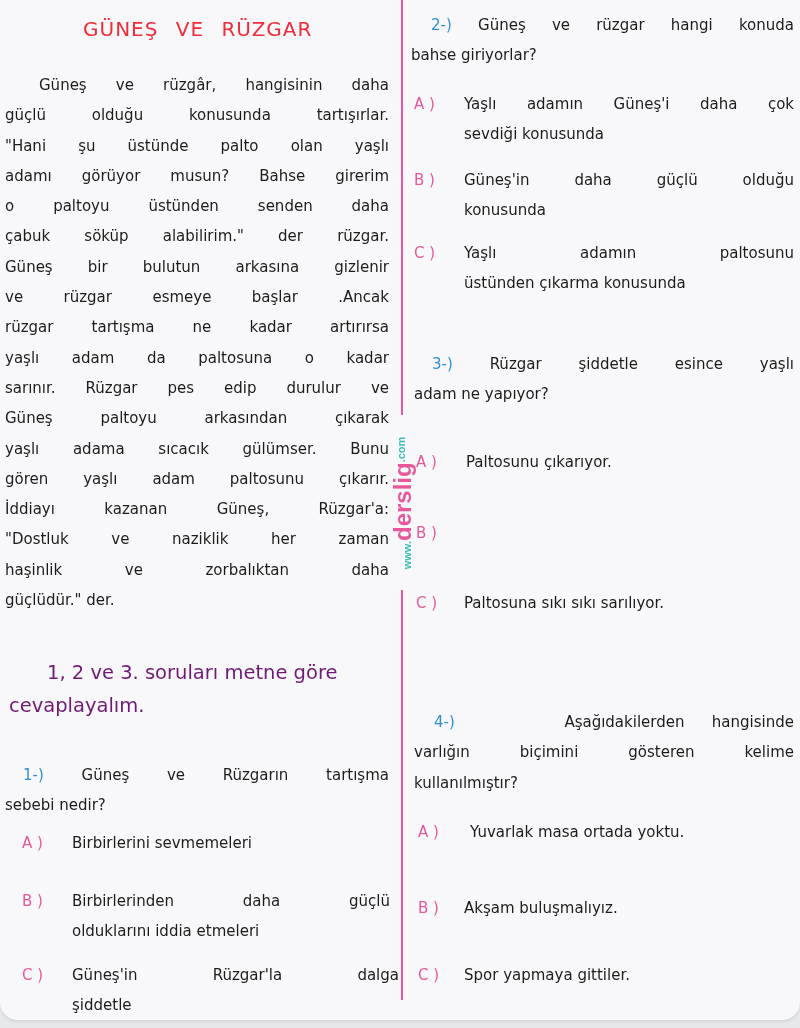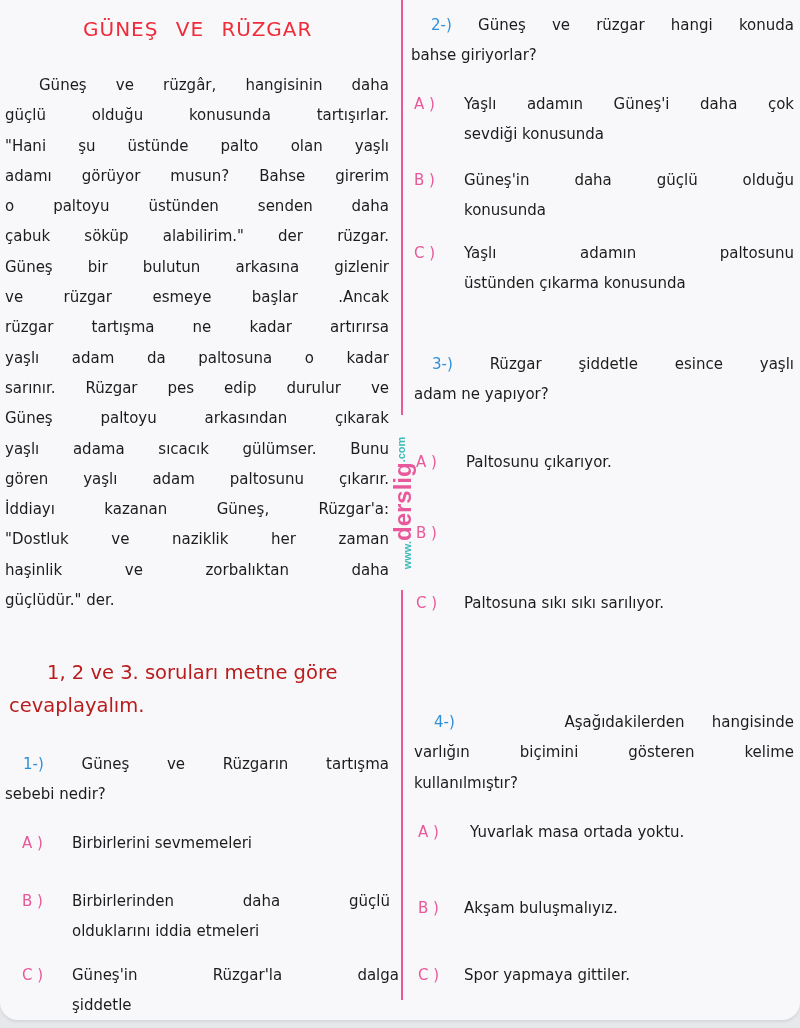--- a/index.html
+++ b/index.html
@@ -47,21 +47,21 @@
     .text {
       font-size: 15px; line-height: 30.3px;
     }
     .story {
       left: 5px; top: 70px; width: 384px; text-align: justify;
     }
     .story-line { display: block; text-align: justify; text-align-last: justify; height: 30.3px; white-space: nowrap; }
     .story-line.last { text-align-last: left; }
     .story-line.indent { padding-left: 34px; }
 
-    .instr { color: #b91c1c; font-size: 19.5px; line-height: 33px; }
+    .instr { color: #701a75; font-size: 19.5px; line-height: 33px; }
     .qnum { color: #2e8fd6; }
     .opt-letter { color: #e8589a; display: inline-block; width: 50px; }
 
     .qtext { text-align: justify; }
     .jline { display: block; white-space: nowrap; text-align: justify; text-align-last: justify; }
     .jline.left { text-align-last: left; }
 
     .opt { position: absolute; }
     .opt-row { display: flex; }
     .opt-body { flex: 1; }
@@ -99,21 +99,21 @@
     <span class="story-line">İddiayı kazanan Güneş, Rüzgar'a:</span>
     <span class="story-line">"Dostluk ve naziklik her zaman</span>
     <span class="story-line">haşinlik ve zorbalıktan daha</span>
     <span class="story-line last">güçlüdür." der.</span>
   </div>
 
   <div class="abs instr" style="left:47px; top:656px;">1, 2 ve 3. soruları metne göre</div>
   <div class="abs instr" style="left:9px; top:689px;">cevaplayalım.</div>
 
   <div class="abs text qtext" style="left:5px; top:749px; width:384px;">
-    <span class="jline" style="padding-left:18px;"><span class="qnum">1-)</span> <span>Güneş ve Rüzgarın tartışma</span></span>
+    <span class="jline" style="padding-left:18px;margin-top:11px;"><span class="qnum">1-)</span> <span>Güneş ve Rüzgarın tartışma</span></span>
     <span class="jline left">sebebi nedir?</span>
   </div>
 
   <div class="opt text" style="left:22px; top:828px; width:368px;">
     <div class="opt-row">
         <span class="opt-letter">A )</span>
         <span class="opt-body">
           <span class="jline left">Birbirlerini sevmemeleri</span>
         </span>
       </div>

